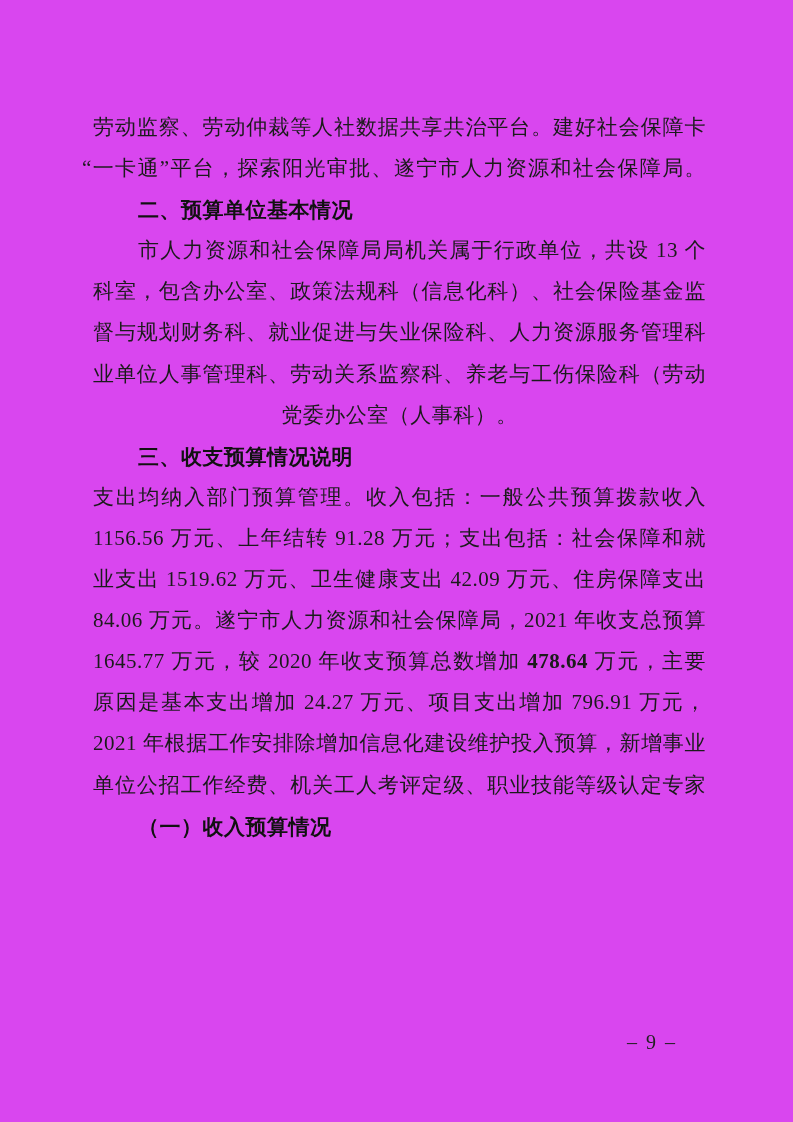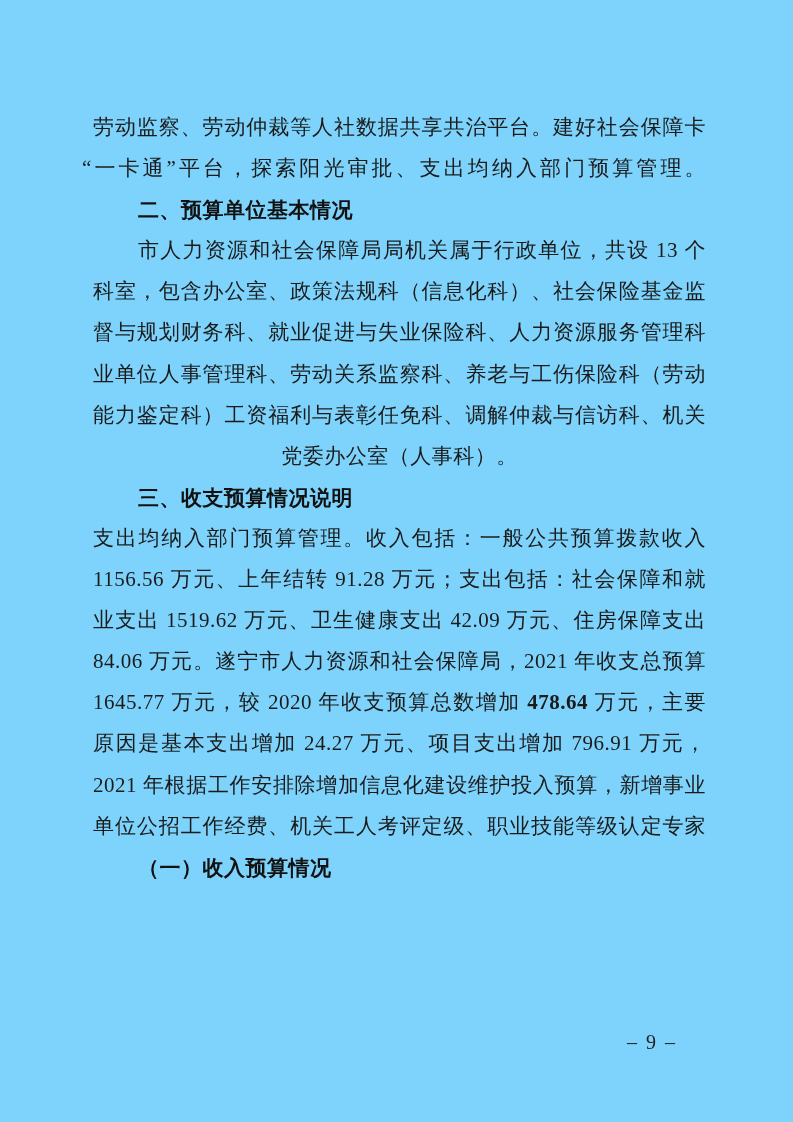--- a/index.html
+++ b/index.html
@@ -8,21 +8,21 @@
     height: 1122px;
     background: #ffffff;
     position: relative;
     overflow: hidden;
     font-family: "Liberation Serif", serif;
     color: #1b1b1b;
   }
   .page {
     position: absolute;
     inset: 0;
-    background: #7dd3fc;
+    background: #d946ef;
   }
   .content {
     position: absolute;
     left: 93px;
     top: 107px;
     width: 613px;
   }
   .line {
     font-size: 21px;
     height: 41.1px;
@@ -54,27 +54,26 @@
     font-family: "Liberation Serif", serif;
     color: #222222;
   }
 </style>
 </head>
 <body>
 
 <div class="page">
   <div class="content">
     <div class="line justify">劳动监察、劳动仲裁等人社数据共享共治平台。建好社会保障卡</div>
-    <div class="line justify hang">“一卡通”平台，探索阳光审批、支出均纳入部门预算管理。</div>
+    <div class="line justify hang">“一卡通”平台，探索阳光审批、遂宁市人力资源和社会保障局。</div>
     <div class="line heading indent">二、预算单位基本情况</div>
     <div class="line justify indent">市人力资源和社会保障局局机关属于行政单位，共设 13 个</div>
     <div class="line justify">科室，包含办公室、政策法规科（信息化科）、社会保险基金监</div>
     <div class="line justify">督与规划财务科、就业促进与失业保险科、人力资源服务管理科</div>
     <div class="line justify">业单位人事管理科、劳动关系监察科、养老与工伤保险科（劳动</div>
-    <div class="line justify">能力鉴定科）工资福利与表彰任免科、调解仲裁与信访科、机关</div>
     <div class="line">党委办公室（人事科）。</div>
     <div class="line heading indent">三、收支预算情况说明</div>
     <div class="line justify">支出均纳入部门预算管理。收入包括：一般公共预算拨款收入</div>
     <div class="line justify">1156.56 万元、上年结转 91.28 万元；支出包括：社会保障和就</div>
     <div class="line justify">业支出 1519.62 万元、卫生健康支出 42.09 万元、住房保障支出</div>
     <div class="line justify">84.06 万元。遂宁市人力资源和社会保障局，2021 年收支总预算</div>
     <div class="line justify">
       <span>1645.77 万元，较 2020 年收支预算总数增加 </span><span class="bold-num">478.64</span><span> 万元，主要</span>
     </div>
     <div class="line justify">原因是基本支出增加 24.27 万元、项目支出增加 796.91 万元，</div>

